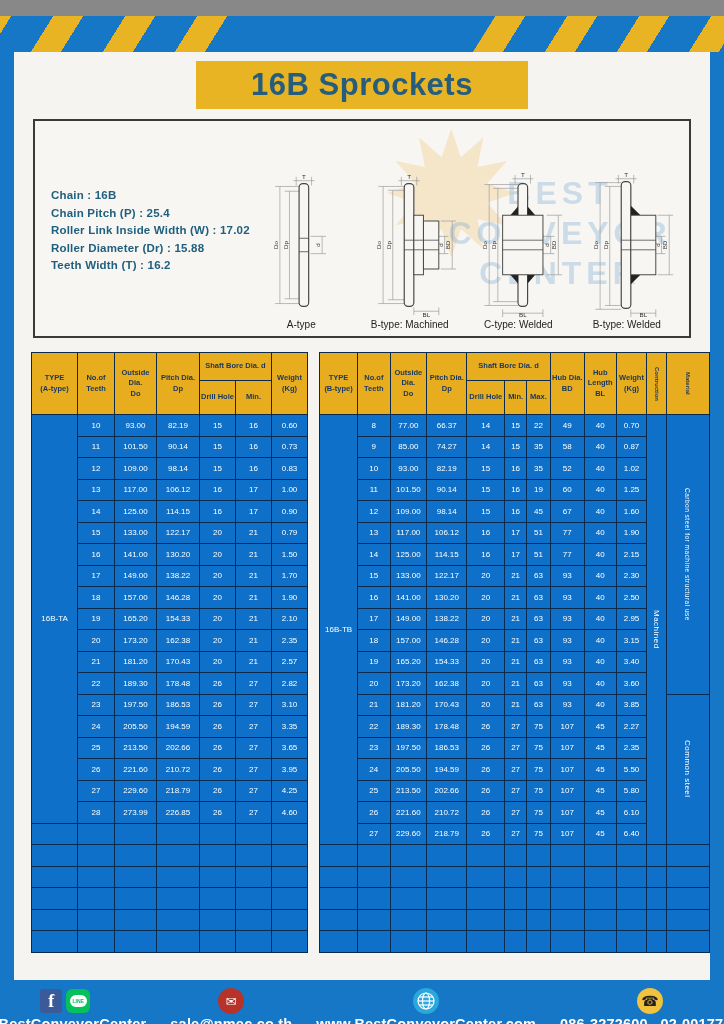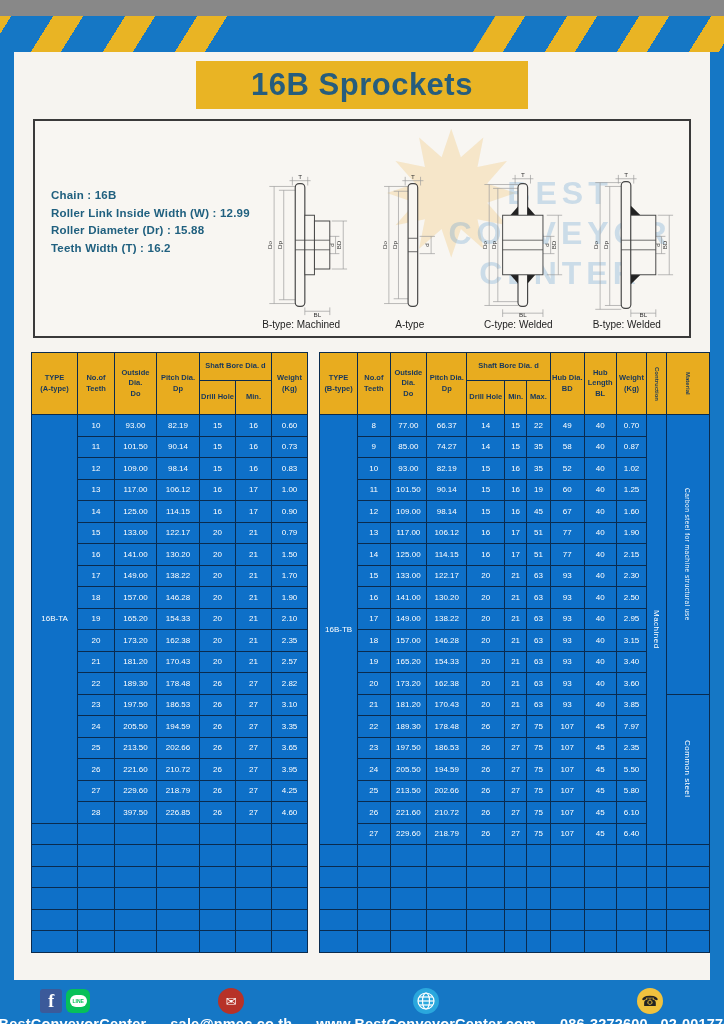--- a/index.html
+++ b/index.html
@@ -81,20 +81,47 @@
         <div>BEST</div>
         <div>CONVEYOR</div>
         <div>CENTER</div>
       </div>
 
       <div class="diag-row">
 
         <div class="figure">
           <svg class="diag-svg" viewBox="0 0 104 150">
             <g stroke="#999" stroke-width="0.7" fill="none">
+              <line x1="44" y1="8" x2="66" y2="8"></line>
+                <line x1="47" y1="4" x2="47" y2="13"></line>
+                <line x1="63" y1="4" x2="63" y2="13"></line>
+              <line x1="30" y1="14" x2="30" y2="136"></line>
+                <line x1="25" y1="14" x2="50" y2="14"></line>
+                <line x1="25" y1="136" x2="50" y2="136"></line>
+              <line x1="40" y1="19" x2="40" y2="131"></line>
+                <line x1="35" y1="19" x2="52" y2="19"></line>
+                <line x1="35" y1="131" x2="52" y2="131"></line>
+              <line x1="74" y1="66" x2="74" y2="84"></line>
+                <line x1="62" y1="66" x2="78" y2="66"></line>
+                <line x1="62" y1="84" x2="78" y2="84"></line>
+            </g>
+            <rect x="50" y="11" width="10" height="128" rx="4" fill="#f8f6f2" stroke="#444" stroke-width="1.2"></rect>
+            <line x1="50" y1="68" x2="60" y2="68" stroke="#444" stroke-width="0.8"></line>
+            <line x1="50" y1="82" x2="60" y2="82" stroke="#444" stroke-width="0.8"></line>
+            <text x="55" y="6" text-anchor="middle">T</text>
+            <text x="28" y="75" text-anchor="middle" transform="rotate(-90 28 75)">Do</text>
+            <text x="38" y="75" text-anchor="middle" transform="rotate(-90 38 75)">Dp</text>
+            <text x="72" y="75" text-anchor="middle" transform="rotate(-90 72 75)">d</text>
+          </svg>
+          <div class="diag-label">A-type</div>
+        </div>
+
+        <div class="figure">
+          <svg class="diag-svg" viewBox="0 0 104 150">
+            <g stroke="#999" stroke-width="0.7" fill="none">
               <line x1="40" y1="8" x2="62" y2="8"></line>
                 <line x1="43" y1="4" x2="43" y2="13"></line>
                 <line x1="59" y1="4" x2="59" y2="13"></line>
               <line x1="24" y1="14" x2="24" y2="136"></line>
                 <line x1="19" y1="14" x2="46" y2="14"></line>
                 <line x1="19" y1="136" x2="46" y2="136"></line>
               <line x1="34" y1="18" x2="34" y2="132"></line>
                 <line x1="29" y1="18" x2="48" y2="18"></line>
                 <line x1="29" y1="132" x2="48" y2="132"></line>
               <line x1="88" y1="66" x2="88" y2="84"></line>
@@ -113,47 +140,20 @@
             <line x1="46" y1="70" x2="82" y2="70" stroke="#444" stroke-width="0.8"></line>
             <line x1="46" y1="80" x2="82" y2="80" stroke="#444" stroke-width="0.8"></line>
             <text x="51" y="6" text-anchor="middle">T</text>
             <text x="22" y="75" text-anchor="middle" transform="rotate(-90 22 75)">Do</text>
             <text x="32" y="75" text-anchor="middle" transform="rotate(-90 32 75)">Dp</text>
             <text x="86" y="75" text-anchor="middle" transform="rotate(-90 86 75)">d</text>
             <text x="94" y="75" text-anchor="middle" transform="rotate(-90 94 75)">BD</text>
             <text x="69" y="150" text-anchor="middle">BL</text>
           </svg>
           <div class="diag-label">B-type: Machined</div>
-        </div>
-
-        <div class="figure">
-          <svg class="diag-svg" viewBox="0 0 104 150">
-            <g stroke="#999" stroke-width="0.7" fill="none">
-              <line x1="44" y1="8" x2="66" y2="8"></line>
-                <line x1="47" y1="4" x2="47" y2="13"></line>
-                <line x1="63" y1="4" x2="63" y2="13"></line>
-              <line x1="30" y1="14" x2="30" y2="136"></line>
-                <line x1="25" y1="14" x2="50" y2="14"></line>
-                <line x1="25" y1="136" x2="50" y2="136"></line>
-              <line x1="40" y1="19" x2="40" y2="131"></line>
-                <line x1="35" y1="19" x2="52" y2="19"></line>
-                <line x1="35" y1="131" x2="52" y2="131"></line>
-              <line x1="74" y1="66" x2="74" y2="84"></line>
-                <line x1="62" y1="66" x2="78" y2="66"></line>
-                <line x1="62" y1="84" x2="78" y2="84"></line>
-            </g>
-            <rect x="50" y="11" width="10" height="128" rx="4" fill="#f8f6f2" stroke="#444" stroke-width="1.2"></rect>
-            <line x1="50" y1="68" x2="60" y2="68" stroke="#444" stroke-width="0.8"></line>
-            <line x1="50" y1="82" x2="60" y2="82" stroke="#444" stroke-width="0.8"></line>
-            <text x="55" y="6" text-anchor="middle">T</text>
-            <text x="28" y="75" text-anchor="middle" transform="rotate(-90 28 75)">Do</text>
-            <text x="38" y="75" text-anchor="middle" transform="rotate(-90 38 75)">Dp</text>
-            <text x="72" y="75" text-anchor="middle" transform="rotate(-90 72 75)">d</text>
-          </svg>
-          <div class="diag-label">A-type</div>
         </div>
 
         <div class="figure">
           <svg class="diag-svg" viewBox="0 0 104 150">
             <g stroke="#999" stroke-width="0.7" fill="none">
               <line x1="46" y1="6" x2="68" y2="6"></line>
                 <line x1="49" y1="2" x2="49" y2="11"></line>
                 <line x1="65" y1="2" x2="65" y2="11"></line>
               <line x1="22" y1="12" x2="22" y2="138"></line>
                 <line x1="17" y1="12" x2="52" y2="12"></line>
@@ -223,21 +223,22 @@
             <text x="86" y="75" text-anchor="middle" transform="rotate(-90 86 75)">d</text>
             <text x="94" y="75" text-anchor="middle" transform="rotate(-90 94 75)">BD</text>
             <text x="69" y="150" text-anchor="middle">BL</text>
           </svg>
           <div class="diag-label">B-type: Welded</div>
         </div>
       </div>
 
       <div class="spec-lines">
         <div class="spec-line">Chain : 16B</div>
-        <div class="spec-line">Roller Link Inside Width (W) : 12.99</div>
+        <div class="spec-line">Chain Pitch (P) : 25.4</div>
+        <div class="spec-line">Roller Link Inside Width (W) : 17.02</div>
         <div class="spec-line">Roller Diameter (Dr) : 15.88</div>
         <div class="spec-line">Teeth Width (T) : 16.2</div>
       </div>
     </div>
 
     <table class="spec-table" id="table-a">
       <colgroup>
         <col style="width:46px">
           <col style="width:37px">
           <col style="width:42px">
@@ -407,21 +408,21 @@
           <tr>
             <td>27</td>
             <td>229.60</td>
             <td>218.79</td>
             <td>26</td>
             <td>27</td>
             <td>4.25</td>
           </tr>
           <tr>
             <td>28</td>
-            <td>397.50</td>
+            <td>273.99</td>
             <td>226.85</td>
             <td>26</td>
             <td>27</td>
             <td>4.60</td>
           </tr>
           <tr>
             <td></td>
             <td></td>
             <td></td>
             <td></td>
@@ -681,21 +682,21 @@
           </tr>
           <tr>
             <td>22</td>
             <td>189.30</td>
             <td>178.48</td>
             <td>26</td>
             <td>27</td>
             <td>75</td>
             <td>107</td>
             <td>45</td>
-            <td>7.97</td>
+            <td>2.27</td>
           </tr>
           <tr>
             <td>23</td>
             <td>197.50</td>
             <td>186.53</td>
             <td>26</td>
             <td>27</td>
             <td>75</td>
             <td>107</td>
             <td>45</td>

